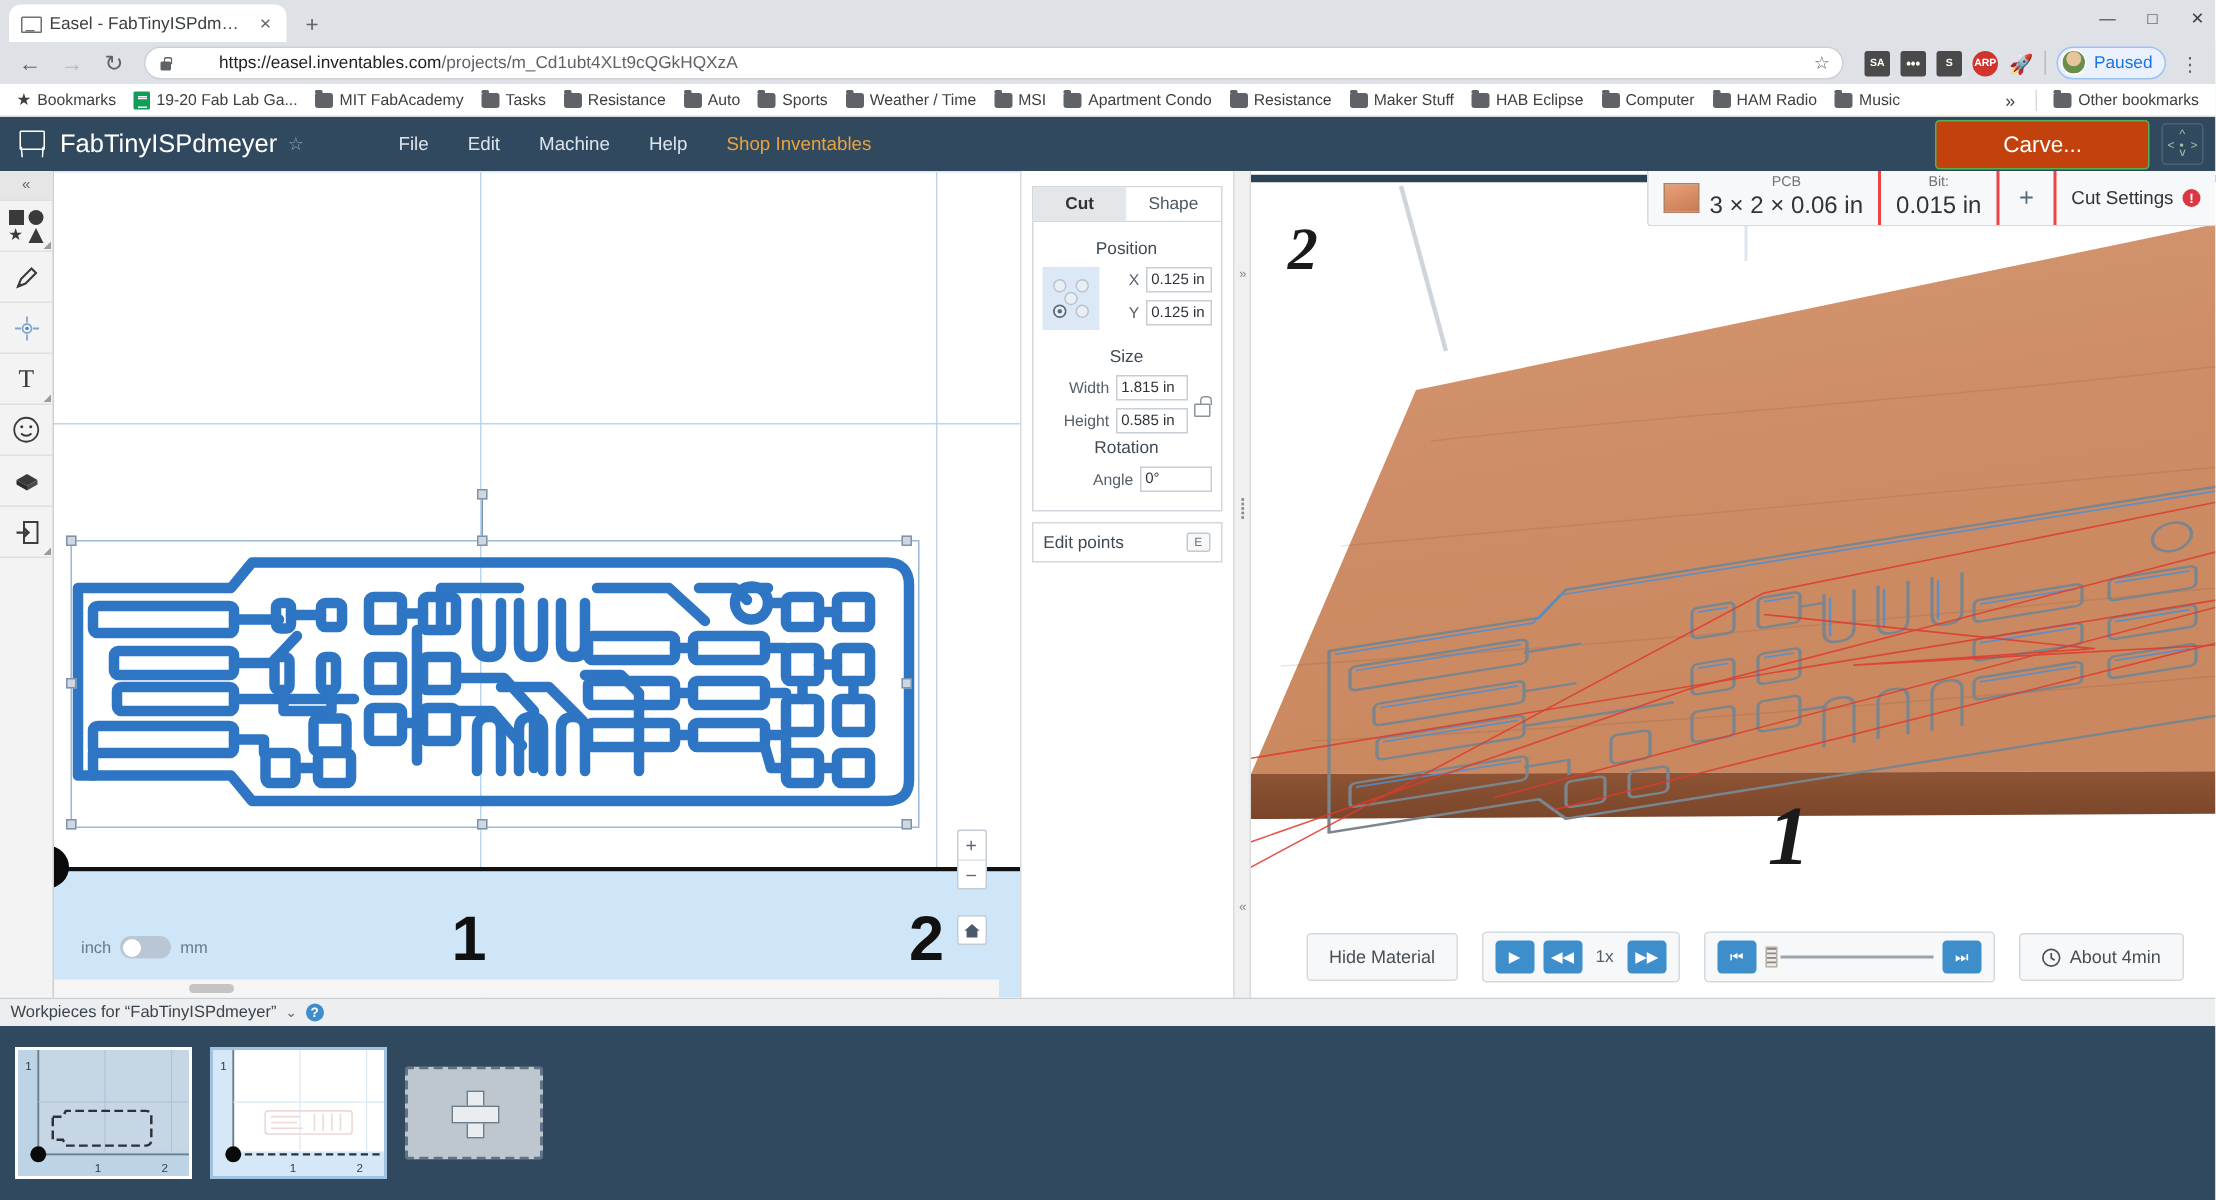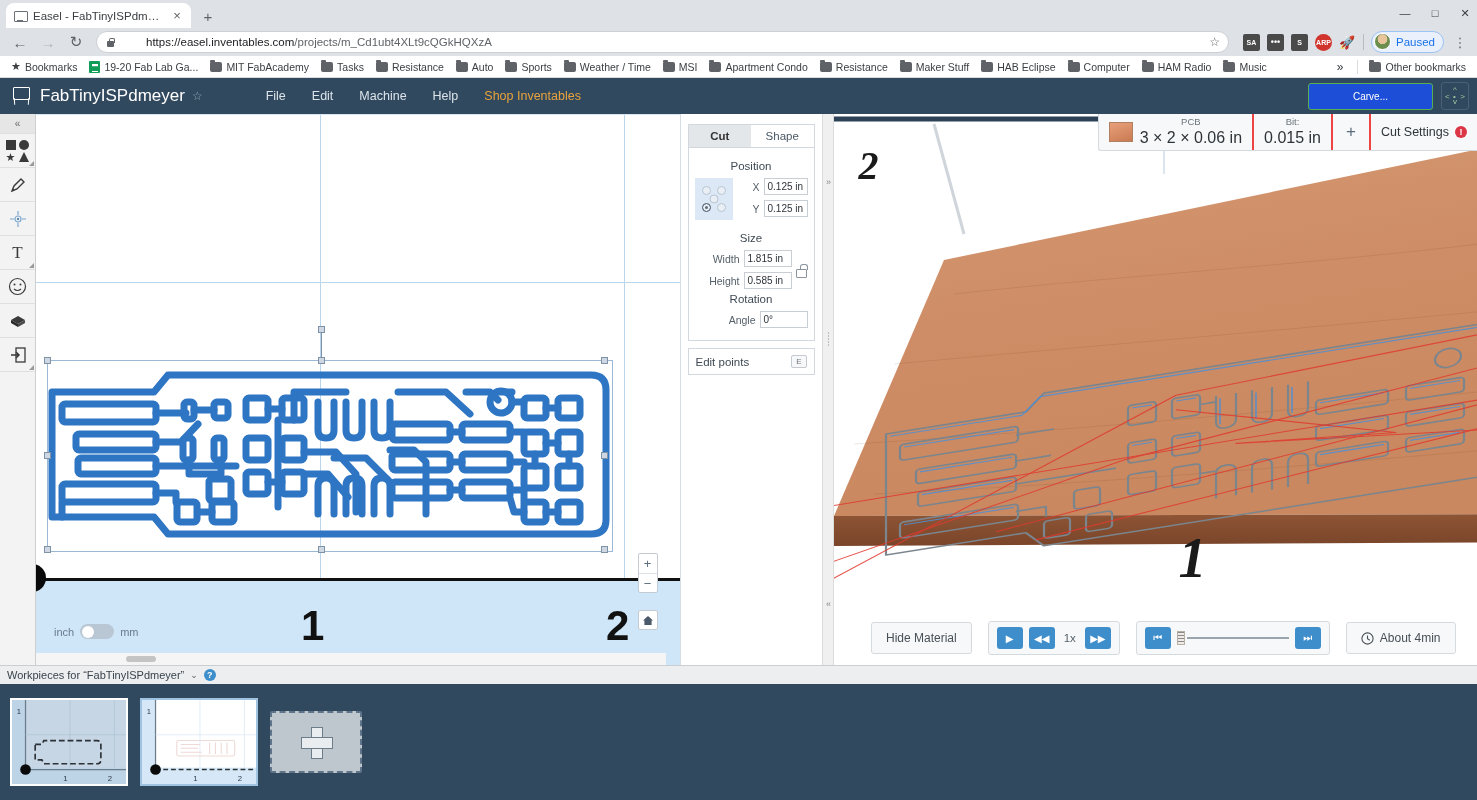--- a/index.html
+++ b/index.html
@@ -133,21 +133,21 @@
     transform: perspective(10px) rotateX(-6deg);
   }
   .proj-title { font-size: 17px; color: #fff; font-weight: 400; }
   .proj-star { font-size: 12px; color: #8fa3b5; margin-left: 7px; cursor: pointer; }
   .menu { display: flex; align-items: center; gap: 0; margin-left: 50px; }
   .menu-item {
     font-size: 12.5px; color: #dce4ea; padding: 4px 13px; cursor: pointer; white-space: nowrap;
   }
   .menu-item.shop { color: #e8a33d; }
   .carve-btn {
-    margin-left: auto; background: #1d4ed8; color: #fff; font-size: 10px;
+    margin-left: auto; background: #c2410c; color: #fff; font-size: 15px;
     padding: 7px 44px; border-radius: 3px; cursor: pointer;
     border: 1px solid #55b055;
   }
   .expand-btn {
     margin-left: 8px; width: 28px; height: 28px; border: 1px solid #4a6076;
     border-radius: 3px; position: relative; cursor: pointer; color: #9fc9a2; font-size: 8px;
   }
   .expand-btn span { position: absolute; line-height: 1; }
   .expand-btn .u { top: 3px; left: 11px; }
   .expand-btn .d { bottom: 3px; left: 11px; }

